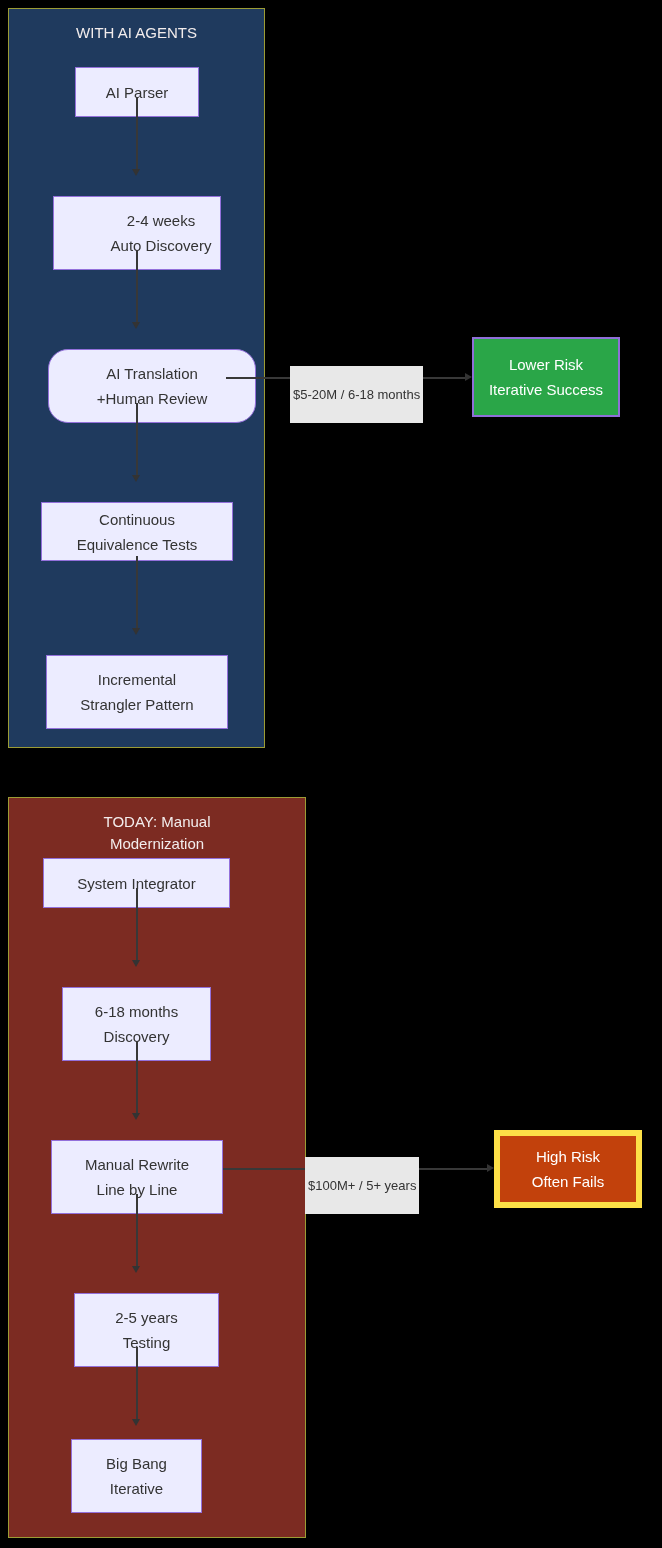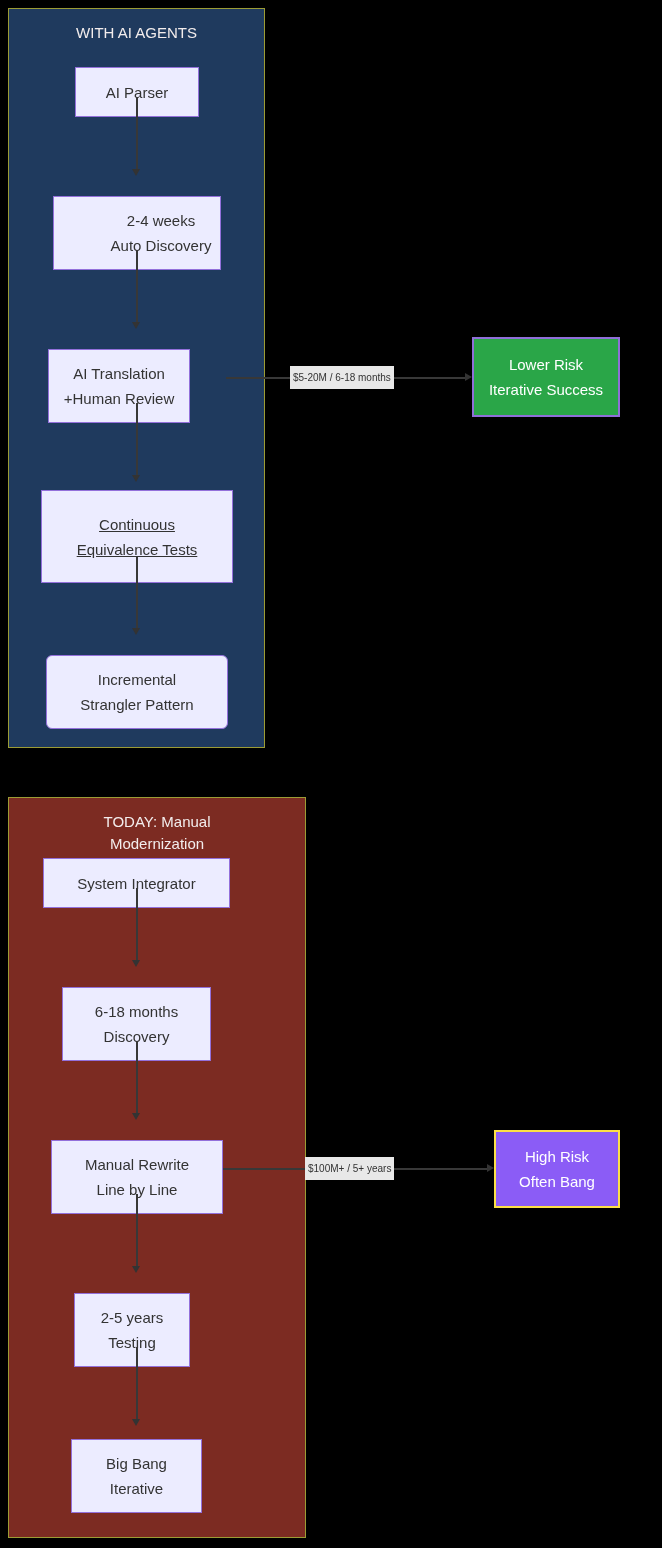--- a/index.html
+++ b/index.html
@@ -49,21 +49,21 @@
     color: #ffffff;
     font-size: 15px;
     line-height: 25px;
     text-align: center;
     display: flex;
     flex-direction: column;
     justify-content: center;
     align-items: center;
   }
   .result.good { left: 472px; top: 337px; width: 148px; height: 80px; background: #2aa648; border: 2px solid #8f6fd8; }
-  .result.bad  { left: 494px; top: 1130px; width: 126px; height: 78px; background: #8b5cf6; border: 2px solid #fde047; }
+  .result.bad  { left: 494px; top: 1130px; width: 148px; height: 78px; background: #c2410c; border: 6px solid #fde047; }
   .vline {
     position: absolute;
     width: 1.5px;
     background: #383838;
     left: 136px;
   }
   .vhead {
     position: absolute;
     left: 132px;
     width: 0; height: 0;
@@ -80,36 +80,36 @@
     position: absolute;
     width: 0; height: 0;
     border-top: 4.5px solid transparent;
     border-bottom: 4.5px solid transparent;
     border-left: 7px solid #333333;
   }
   .edge-label {
     position: absolute;
     background: #e8e8e8;
     color: #333333;
-    font-size: 10px;
+    font-size: 13px;
     line-height: 21px;
-    padding: 1px 3px;
+    padding: 18px 3px;
     white-space: nowrap;
   }
   
   .a-n1 { left: 75px; top: 47px;  width: 124px; height: 50px; }
   .a-n2 { left: 53px; top: 176px; width: 168px; height: 74px; padding-left: 48px; }
-  .a-n3 { left: 48px; top: 329px; width: 142px; height: 74px; }
-  .a-n4 { left: 41px; top: 470px; width: 192px; height: 93px; text-decoration: underline; }
-  .a-n5 { left: 46px; top: 635px; width: 182px; height: 74px; border-radius: 6px; }
+  .a-n3 { left: 48px; top: 329px; width: 208px; height: 74px; border-radius: 20px; }
+  .a-n4 { left: 41px; top: 482px; width: 192px; height: 59px; }
+  .a-n5 { left: 46px; top: 635px; width: 182px; height: 74px; }
   
   .m-n1 { left: 43px; top: 838px;  width: 187px; height: 50px; }
   .m-n2 { left: 62px; top: 967px;  width: 149px; height: 74px; }
   .m-n3 { left: 51px; top: 1120px; width: 172px; height: 74px; }
-  .m-n4 { left: 74px; top: 1273px; width: 116px; height: 74px; }
+  .m-n4 { left: 74px; top: 1273px; width: 145px; height: 74px; }
   .m-n5 { left: 71px; top: 1419px; width: 131px; height: 74px; }
 </style>
 </head>
 <body>
 
 <div class="subgraph ai">
   <div class="cluster-title">WITH AI AGENTS</div>
 </div>
 
 <div class="node a-n1">
@@ -189,14 +189,14 @@
   <span>Big Bang</span>
   <span>Iterative</span>
 </div>
 
 <div class="hline" style="left:223px; top:1168px; width:264px;"></div>
 <div class="hhead" style="left:487px; top:1164px;"></div>
 <div class="edge-label" style="left:305px; top:1157px;">$100M+ / 5+ years</div>
 
 <div class="result bad">
   <span>High Risk</span>
-  <span>Often Bang</span>
+  <span>Often Fails</span>
 </div>
 
 </body></html>

